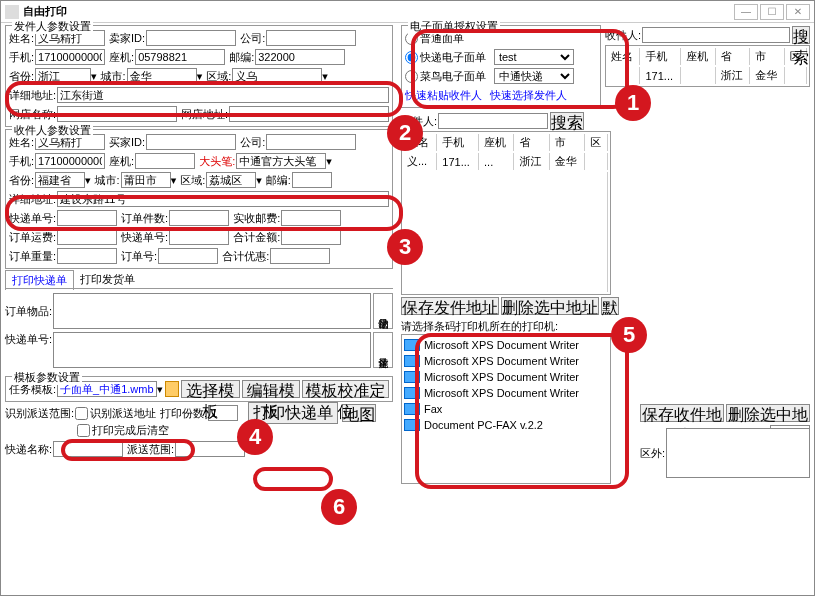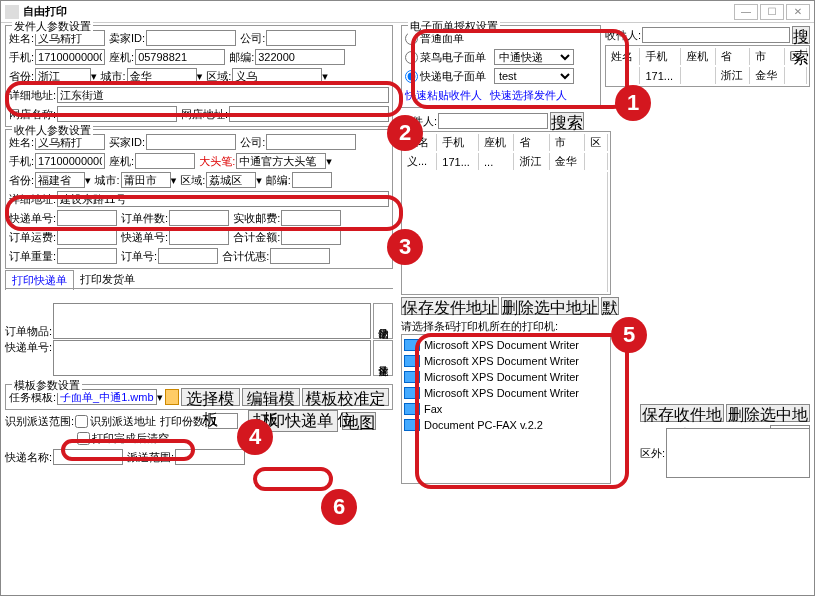--- a/index.html
+++ b/index.html
@@ -149,21 +149,21 @@
     <span class="lbl" style="margin-left:4px">合计优惠:</span>
           <input class="inp" style="width: 60px;">
   </div>
 </div>
 
 <div class="row" style="border-bottom:1px solid #999">
   <span class="linkblue" style="padding:2px 6px;border:1px solid #999;border-bottom:none">打印快递单</span>
   <span style="padding:2px 6px">打印发货单</span>
 </div>
 
-<div class="row" style="height:40px;align-items:flex-end;margin-top:10px">
+<div class="row" style="height:40px;align-items:center;margin-top:2px">
   <span class="lbl">订单物品:</span>
   <textarea class="inp" style="flex: 1 1 0%; height: 36px;"></textarea>
   <div class="vlist" style="height:36px;margin-left:2px">物品记录</div>
 </div>
 <div class="row" style="height:40px;align-items:flex-start">
   <span class="lbl">快递单号:</span>
   <textarea class="inp" style="flex: 1 1 0%; height: 36px;"></textarea>
   <div class="vlist" style="height:36px;margin-left:2px">备注记录</div>
 </div>
 
@@ -207,28 +207,28 @@
 <div class="right">
 
 <div style="display:flex;gap:4px">
 <div class="group" style="width:200px">
   <span class="group-title">电子面单授权设置</span>
   <div class="row">
             <input type="radio" class="radio" style="">
             <span>普通面单</span>
           </div>
   <div class="row">
+            <input type="radio" class="radio" checked="" style="">
+            <span>快递电子面单</span>
+    <select class="sel" style="width:80px;margin-left:8px"><option>test</option></select>
+          </div>
+  <div class="row">
             <input type="radio" class="radio" style="">
             <span>菜鸟电子面单</span>
     <select class="sel" style="width:80px;margin-left:8px"><option>中通快递</option></select>
-          </div>
-  <div class="row">
-            <input type="radio" class="radio" checked="" style="">
-            <span>快递电子面单</span>
-    <select class="sel" style="width:80px;margin-left:8px"><option>test</option></select>
           </div>
   <div class="row">
             <span class="linkblue">快速粘贴收件人</span>
     <span class="linkblue" style="margin-left:8px">快速选择发件人</span>
           </div>
 </div>
 
 <div style="flex:1">
   <div class="row">
     <span class="lbl">收件人:</span>

